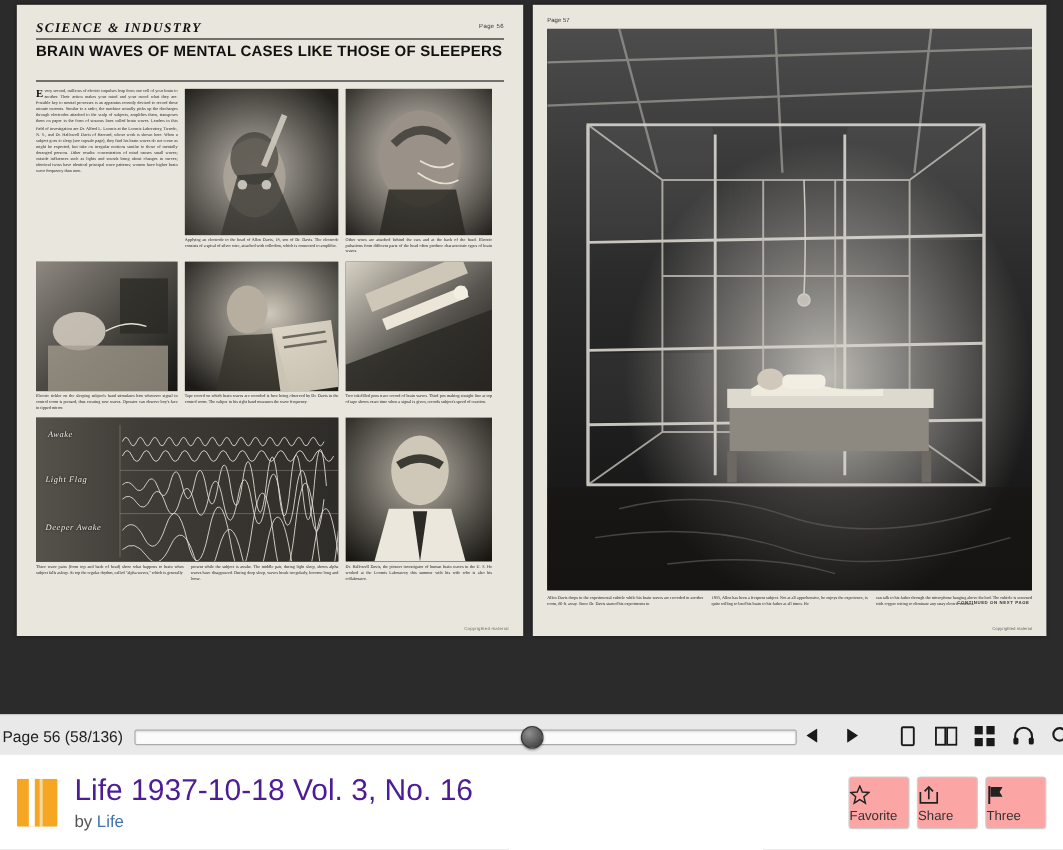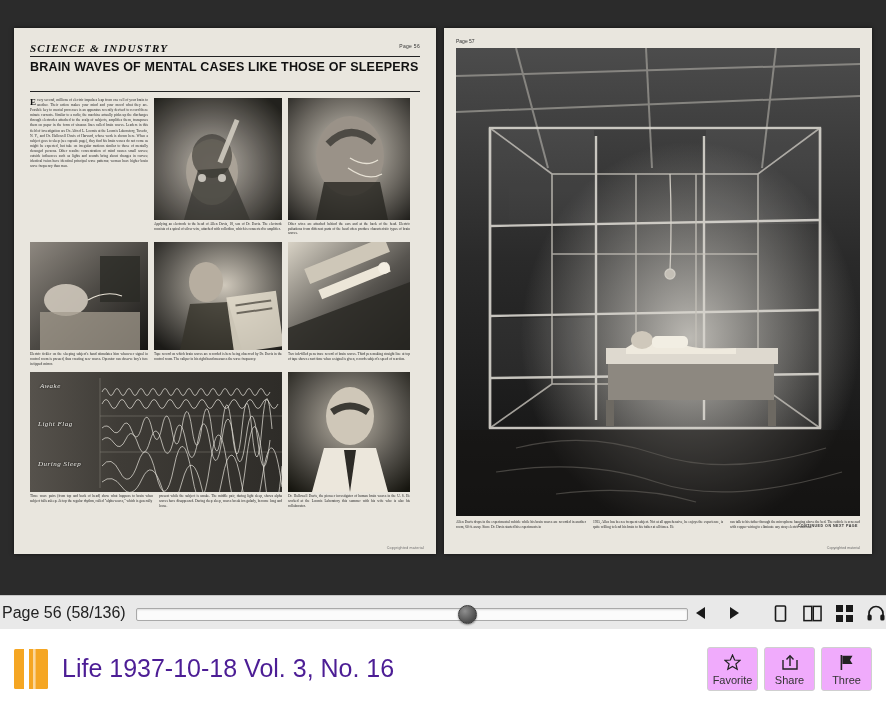--- a/index.html
+++ b/index.html
@@ -21,21 +21,21 @@
     position: absolute;
     left: 0; top: 0;
     width: 886px;
     height: 595px;
     background: #2b2b2b;
     overflow: hidden;
   }
   .spread {
     position: absolute;
     left: 14px;
-    top: 28px;
+    top: 4px;
     width: 858px;
     height: 526px;
     display: flex;
     gap: 8px;
   }
   .page {
     background: #e9e6de;
     position: relative;
     overflow: hidden;
     box-shadow: 0 0 4px rgba(0,0,0,.6);
@@ -170,21 +170,21 @@
     left: 0; top: 595px;
     width: 886px;
     height: 34px;
     background: #e9e9e9;
     border-top: 1px solid #c7c7c7;
     border-bottom: 1px solid #c7c7c7;
     display: flex;
     align-items: center;
   }
   .page-indicator {
-    font-size: 16px;
+    font-size: 13px;
     color: #222;
     padding: 0 8px 0 2px;
     white-space: nowrap;
     font-weight: normal;
   }
   .slider-wrap {
     position: relative;
     flex: 0 0 550px;
     height: 14px;
     margin: 0 6px 0 2px;
@@ -261,24 +261,24 @@
   .actions {
     margin-left: auto;
     display: flex;
     gap: 6px;
     align-items: stretch;
   }
   .action {
     width: 49px;
     border: 1px solid #cfcfcf;
     border-radius: 3px;
-    background: #f0abfc;
+    background: #fca5a5;
     display: flex;
     flex-direction: column;
-    align-items: center;
+    align-items: flex-start;
     justify-content: center;
     padding: 5px 0 4px 0;
     cursor: pointer;
   }
   .action .glyph { height: 20px; display: flex; align-items: center; justify-content: center; color: #222; }
   .action .lbl { font-size: 11px; color: #333; margin-top: 1px; }
 </style>
 </head>
 <body>
 
@@ -429,21 +429,21 @@
                     <path d="M72 110 q10 -9 20 5 t20 -8 t20 9 t20 -6 t20 7 t20 -9 t20 6 t20 -7 t20 8"></path>
                   </g>
                   <g stroke="#cfcabd" stroke-width="0.5" opacity=".5">
                     <line x1="70" y1="6" x2="70" y2="116"></line>
                     <line x1="252" y1="44" x2="70" y2="44"></line>
                     <line x1="252" y1="80" x2="70" y2="80"></line>
                   </g>
                 </svg>
                 <div class="label" style="left:10px; top:10px">Awake</div>
                 <div class="label" style="left:8px; top:48px">Light Flag</div>
-                <div class="label" style="left:8px; top:88px">During Sleep</div>
+                <div class="label" style="left:8px; top:88px">Deeper Awake</div>
               </div>
               <div style="display:flex; gap:6px">
                 <div class="cap" style="width:50%">Three wave pairs (from top and back of head) show what happens to brain when subject falls asleep. At top the regular rhythm, called "alpha waves," which is generally</div>
                 <div class="cap" style="width:50%">present while the subject is awake. The middle pair, during light sleep, shows alpha waves have disappeared. During deep sleep, waves break irregularly, become long and loose.</div>
               </div>
             </div>
 
             <div style="width:122px">
               <div class="photo" style="height:120px">
                 <svg class="ph-grad" viewBox="0 0 122 120" preserveAspectRatio="none">
@@ -619,20 +619,24 @@
 
   <div class="footer">
     <svg class="book-icon" viewBox="0 0 34 40">
       <rect x="0" y="0" width="34" height="40" rx="1.5" fill="#f5a623"></rect>
       <rect x="10" y="0" width="5" height="40" fill="#ffffff"></rect>
       <rect x="19" y="0" width="2.6" height="40" fill="#ffffff" opacity=".55"></rect>
     </svg>
 
     <div class="title-block">
       <div class="item-title">Life 1937-10-18 Vol. 3, No. 16</div>
+      <div class="item-by">
+        <span>by</span>
+        <a href="#">Life</a>
+      </div>
     </div>
 
     <div class="actions">
       <div class="action">
         <span class="glyph">
           <svg width="17" height="17" viewBox="0 0 17 17">
               <polygon points="8.5,1 10.6,6 16,6.4 11.9,10 13.2,15.3 8.5,12.4 3.8,15.3 5.1,10 1,6.4 6.4,6" fill="none" stroke="#222" stroke-width="1.2"></polygon>
             </svg>
         </span>
         <span class="lbl">Favorite</span>

